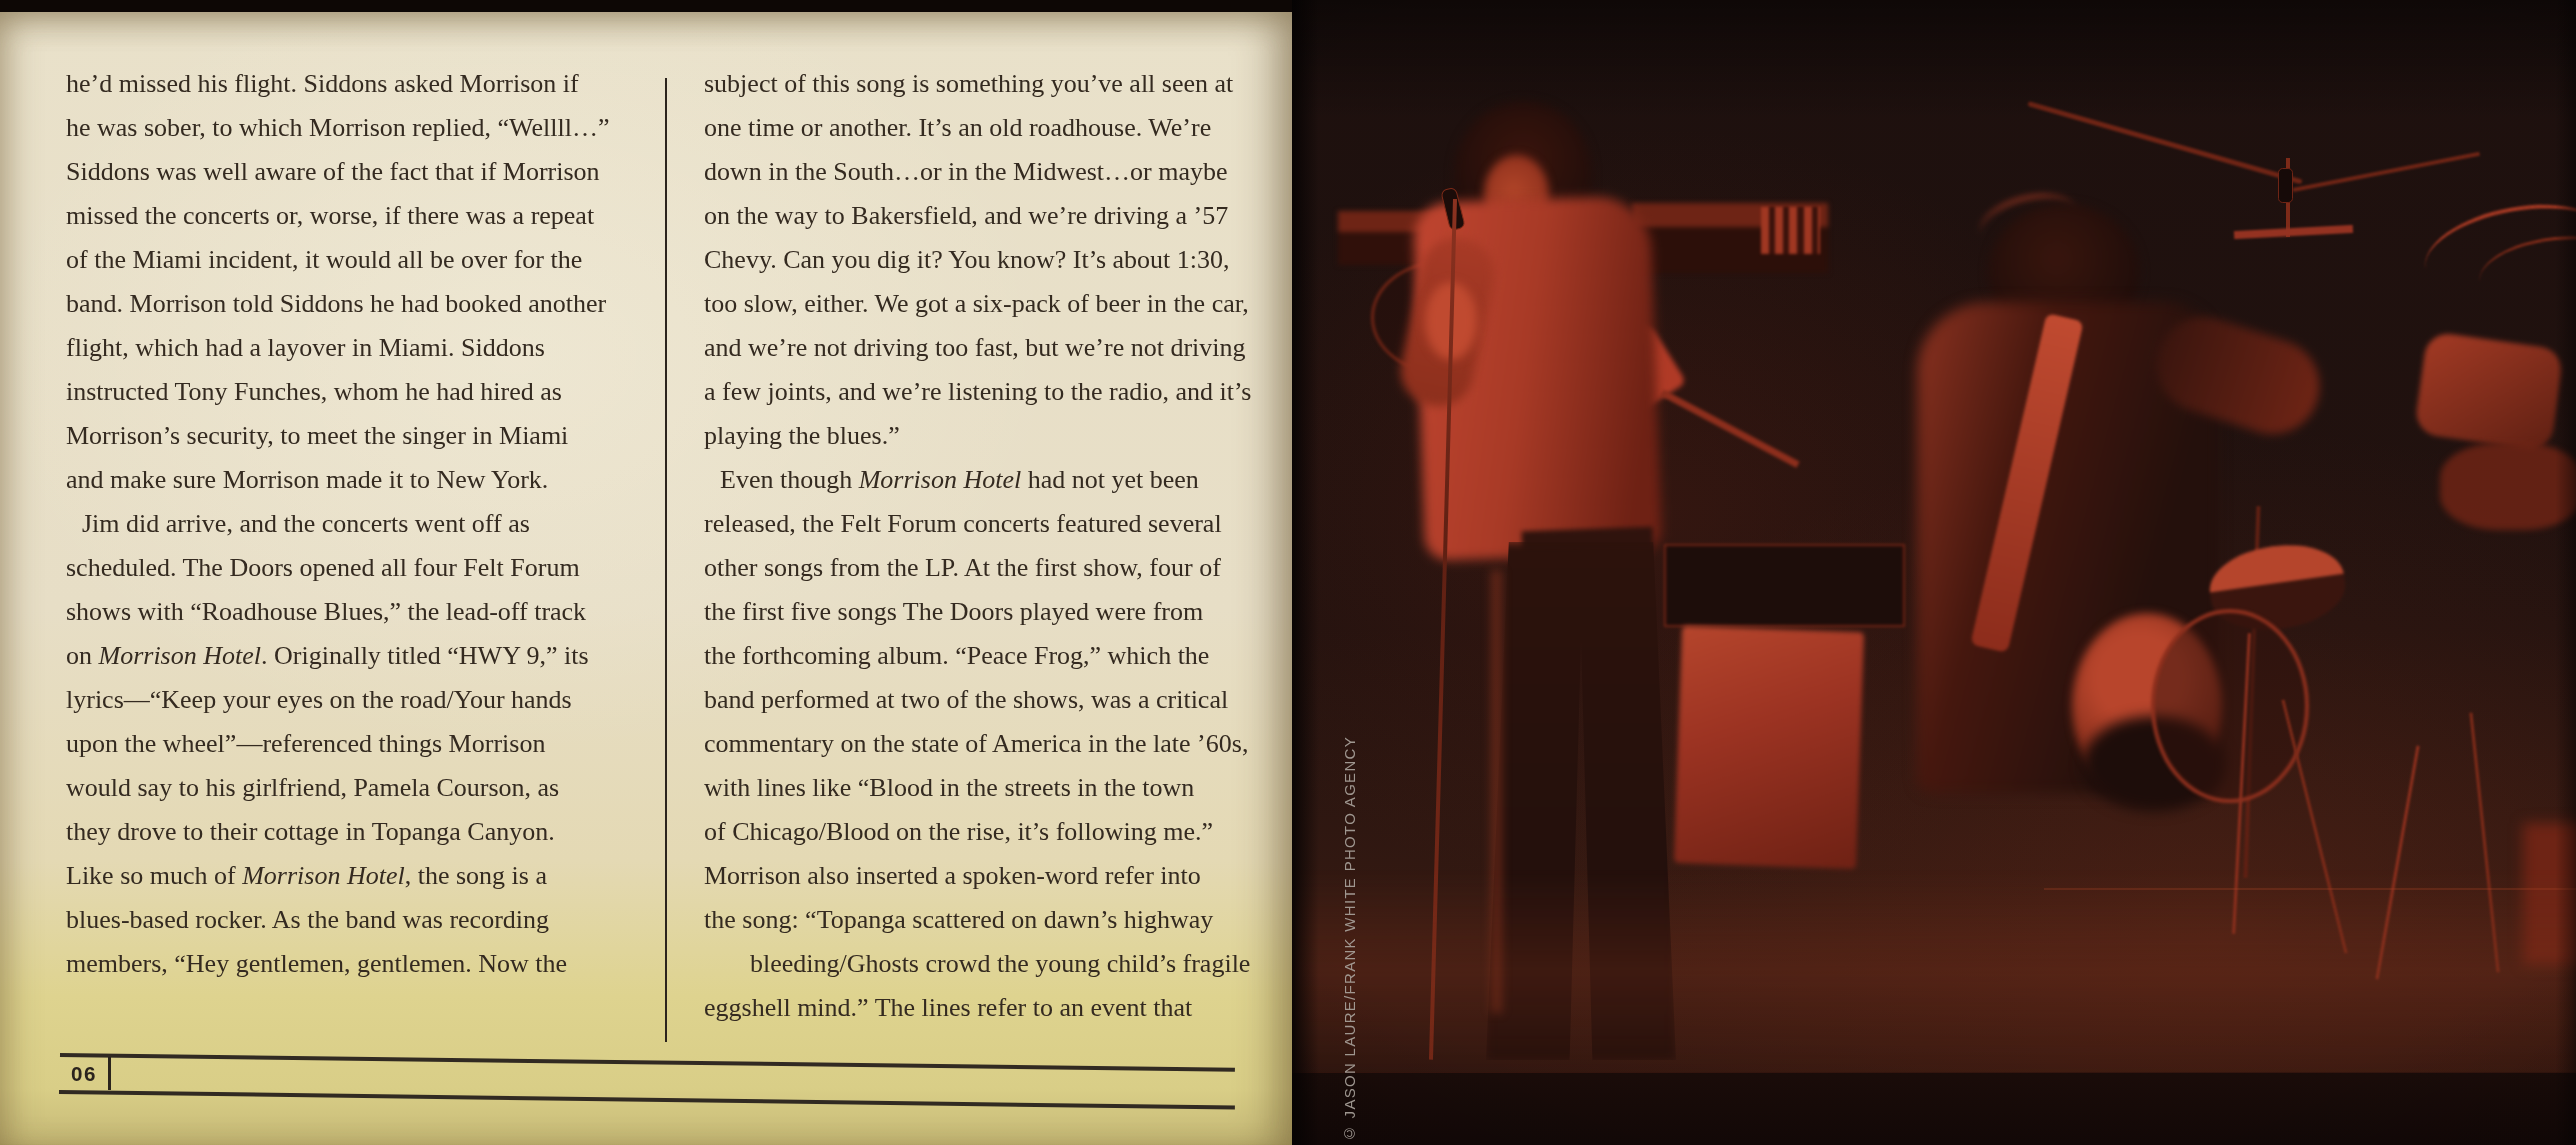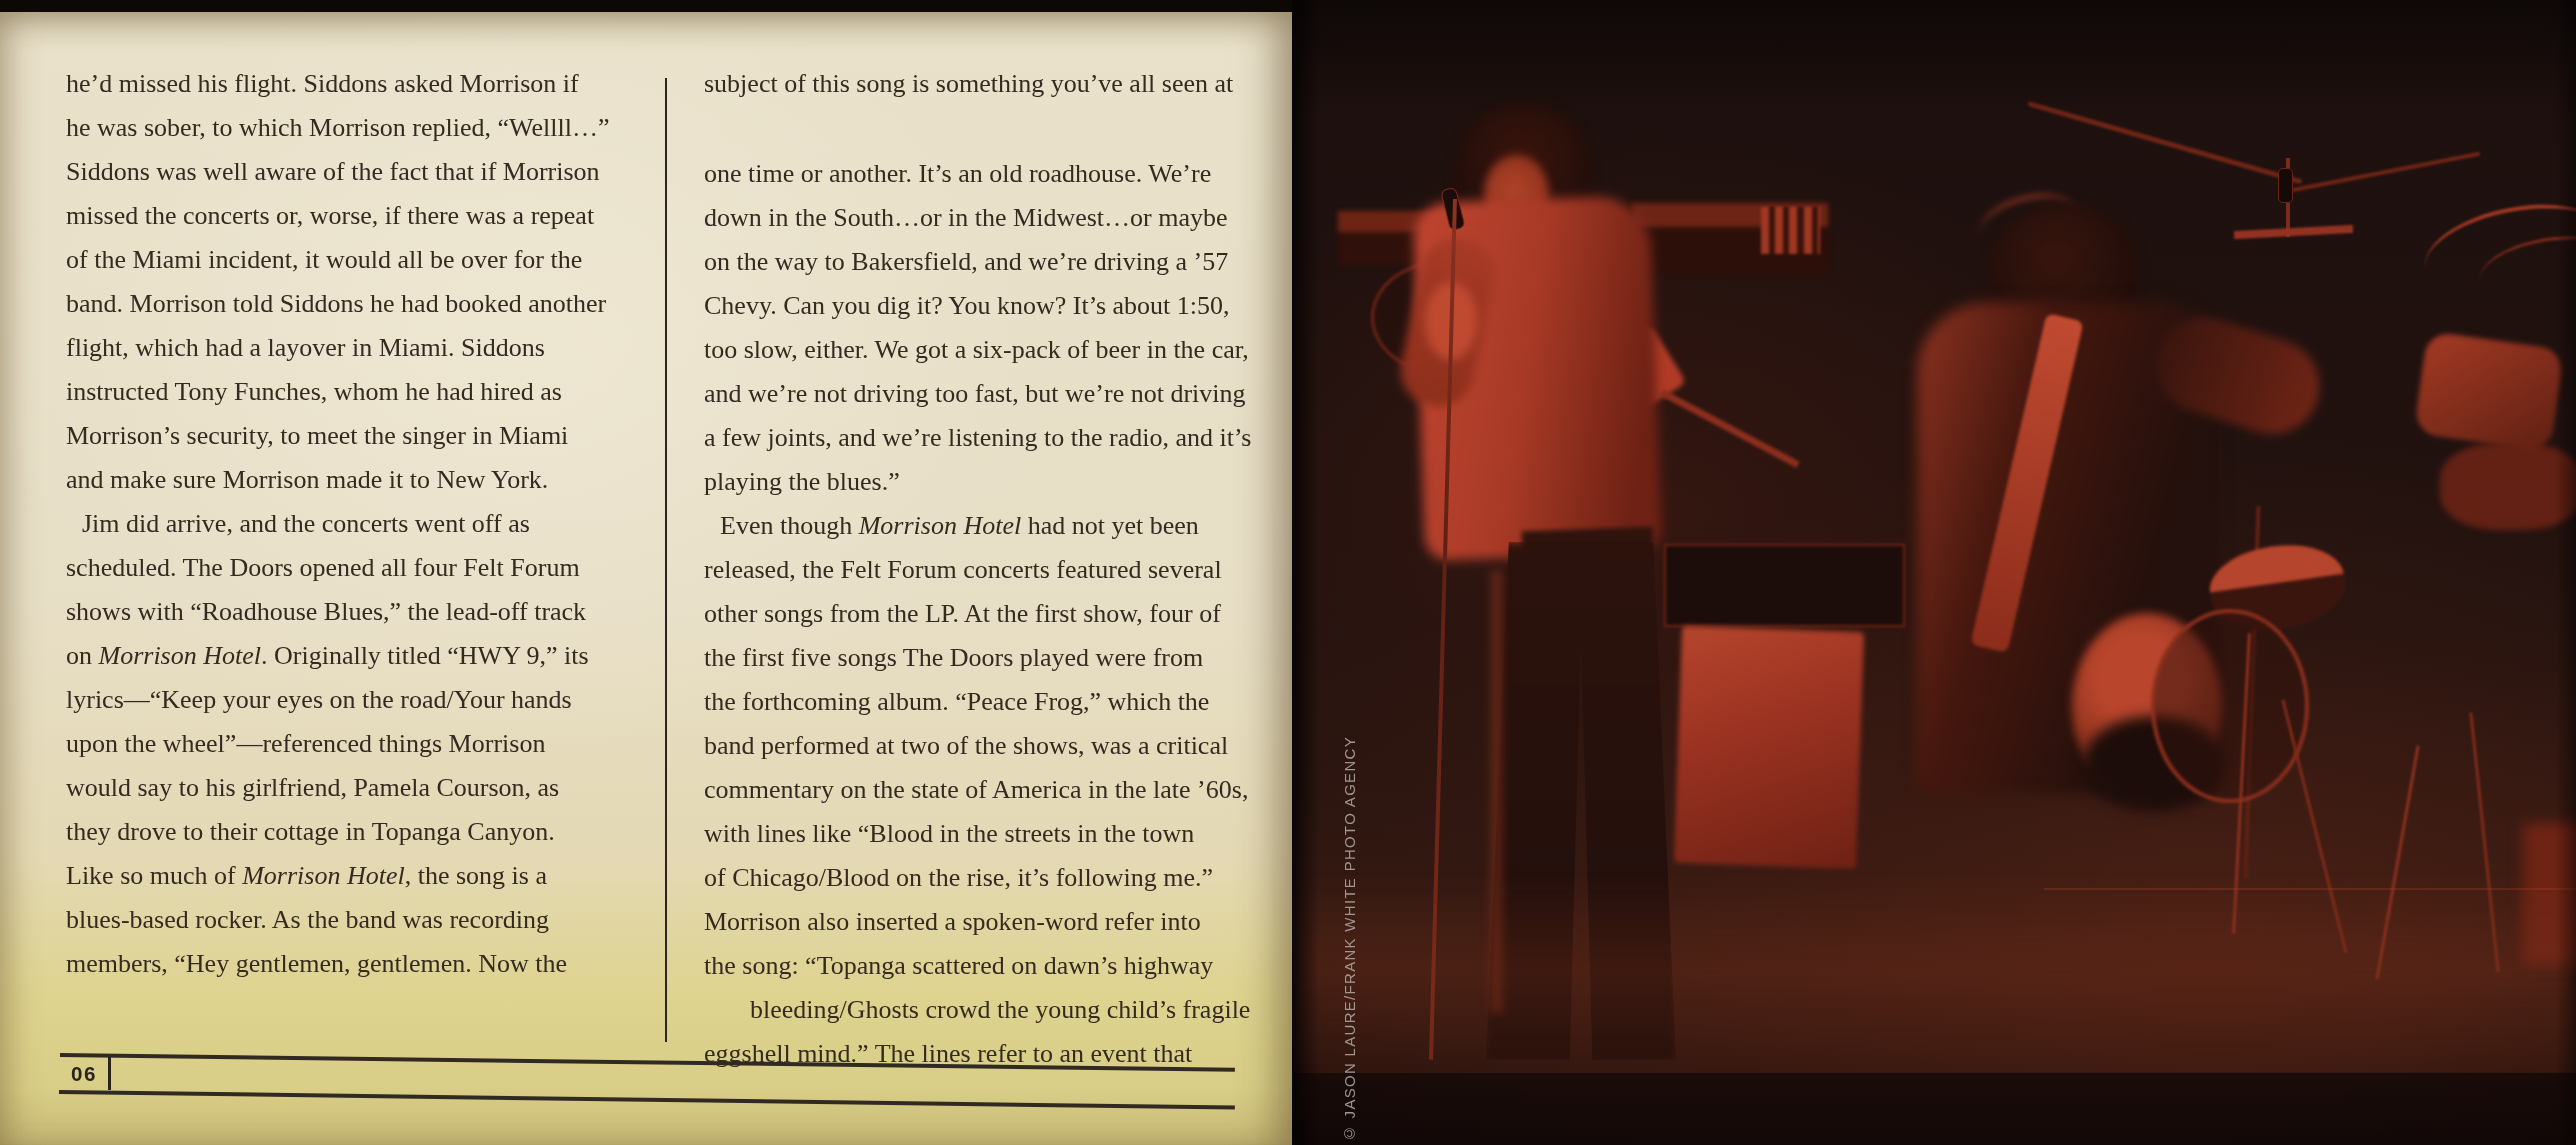--- a/index.html
+++ b/index.html
@@ -75,24 +75,24 @@
         <div class="tline" style="word-spacing: 0px;">lyrics—“Keep your eyes on the road/Your hands</div>
         <div class="tline" style="word-spacing: 0px;">upon the wheel”—referenced things Morrison</div>
         <div class="tline" style="word-spacing: 0px;">would say to his girlfriend, Pamela Courson, as</div>
         <div class="tline" style="word-spacing: 0px;">they drove to their cottage in Topanga Canyon.</div>
         <div class="tline" style="word-spacing: 0px;">Like so much of <i>Morrison Hotel</i>, the song is a</div>
         <div class="tline" style="word-spacing: 0px;">blues-based rocker. As the band was recording</div>
         <div class="tline" style="word-spacing: 0px;">members, “Hey gentlemen, gentlemen. Now the</div>
       </div>
     <div class="col col-2">
         <div class="tline" style="word-spacing: 0px;">subject of this song is something you’ve all seen at</div>
-        <div class="tline" style="word-spacing: 0px; margin-top: 46px;">one time or another. It’s an old roadhouse. We’re</div>
+        <div class="tline" style="word-spacing: 0px;">one time or another. It’s an old roadhouse. We’re</div>
         <div class="tline" style="word-spacing: 0px;">down in the South…or in the Midwest…or maybe</div>
         <div class="tline" style="word-spacing: 0px;">on the way to Bakersfield, and we’re driving a ’57</div>
-        <div class="tline" style="word-spacing: 0px;">Chevy. Can you dig it? You know? It’s about 1:50,</div>
+        <div class="tline" style="word-spacing: 0px;">Chevy. Can you dig it? You know? It’s about 1:30,</div>
         <div class="tline" style="word-spacing: 0px;">too slow, either. We got a six-pack of beer in the car,</div>
         <div class="tline" style="word-spacing: 0px;">and we’re not driving too fast, but we’re not driving</div>
         <div class="tline" style="word-spacing: 0px;">a few joints, and we’re listening to the radio, and it’s</div>
         <div class="tline">playing the blues.”</div>
         <div class="tline indent" style="word-spacing: 0px;">Even though <i>Morrison Hotel</i> had not yet been</div>
         <div class="tline" style="word-spacing: 0px;">released, the Felt Forum concerts featured several</div>
         <div class="tline" style="word-spacing: 0px;">other songs from the LP. At the first show, four of</div>
         <div class="tline" style="word-spacing: 0px;">the first five songs The Doors played were from</div>
         <div class="tline" style="word-spacing: 0px;">the forthcoming album. “Peace Frog,” which the</div>
         <div class="tline" style="word-spacing: 0px;">band performed at two of the shows, was a critical</div>

